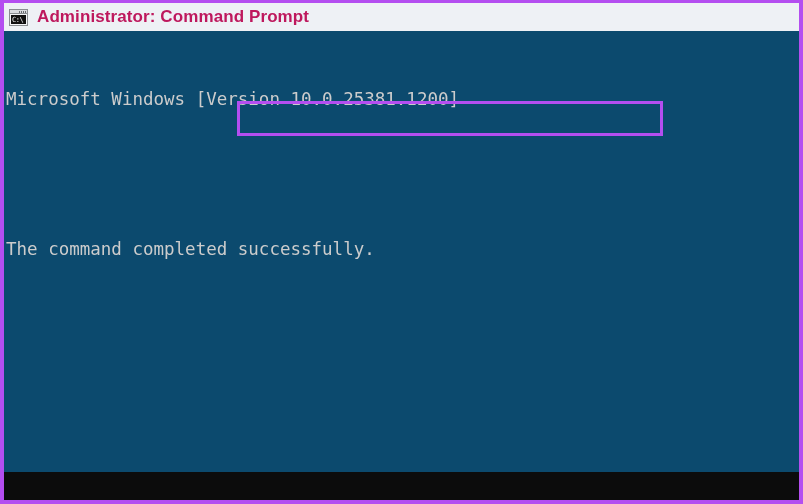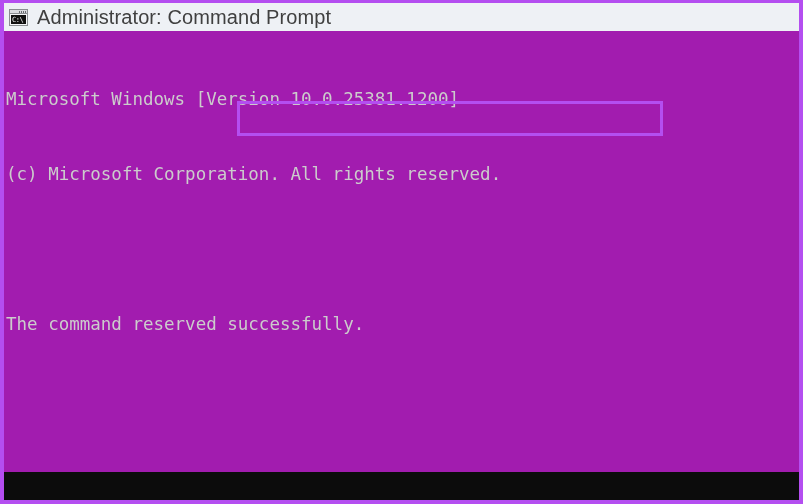--- a/index.html
+++ b/index.html
@@ -72,30 +72,31 @@
     color: #f0f0f0;
     font-family: "DejaVu Sans Mono", monospace;
     font-size: 7px;
     line-height: 10px;
     letter-spacing: -0.5px;
     padding-left: 1px;
     overflow: hidden;
     white-space: nowrap;
   }
   .title-text {
-    font-size: 20px;
-    color: #404040;
+    font-size: 17px;
+    color: #be185d;
     letter-spacing: 0.1px;
     white-space: nowrap;
+    font-weight: bold;
   }
 
   
   .console {
     position: relative;
-    background: #a21caf;
+    background: #0c4a6e;
     height: 441px;
     padding: 6px 0 0 2px;
     box-sizing: border-box;
   }
   .console-lines {
     font-family: "DejaVu Sans Mono", monospace;
     font-size: 17.5px;
     line-height: 25px;
     color: #cccccc;
     white-space: pre;
@@ -132,23 +133,22 @@
       <span class="icon-dots"></span>
       <span class="icon-screen">C:\</span>
     </span>
     <span class="title-text">Administrator: Command Prompt</span>
   </div>
 
   <div class="console">
 
     <div class="console-lines">
       <div class="line">Microsoft Windows [Version 10.0.25381.1200]</div>
-      <div class="line">(c) Microsoft Corporation. All rights reserved.</div>
       <div class="line blank"></div>
-      <div class="line">The command reserved successfully.</div>
+      <div class="line">The command completed successfully.</div>
       <div class="line blank"></div>
       
       
     </div>
 
     <div class="highlight-box"></div>
 
   </div>
 
 </div>

